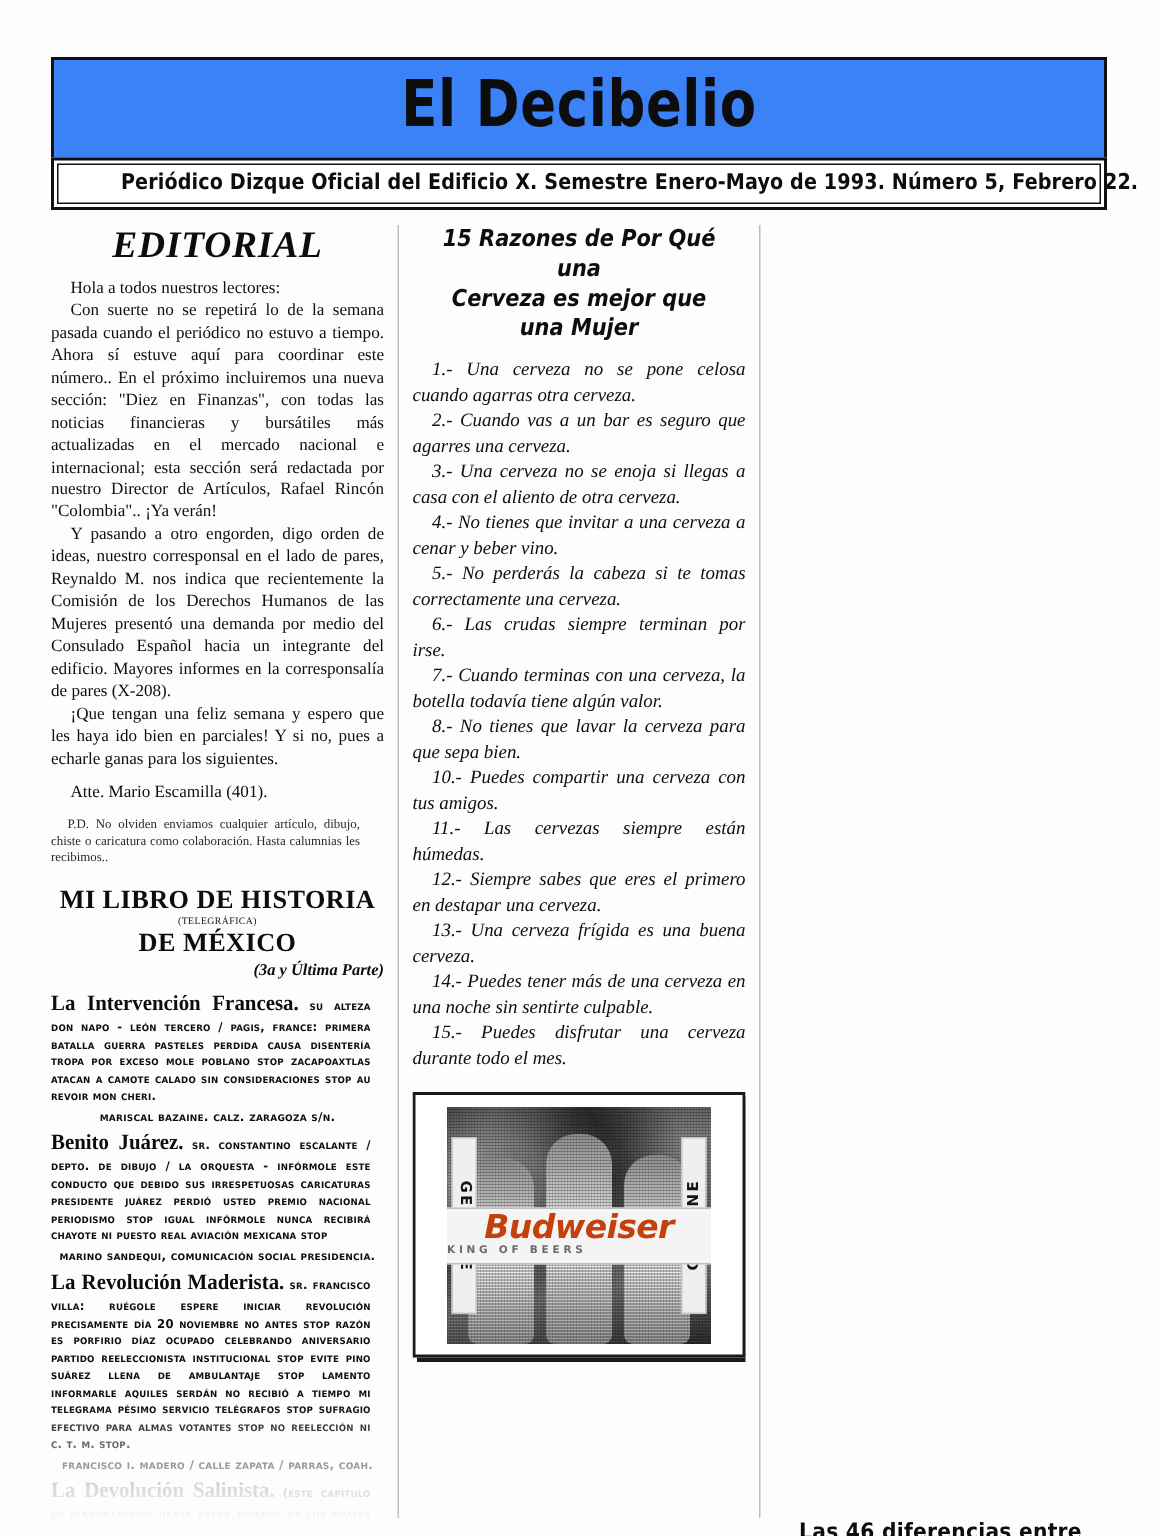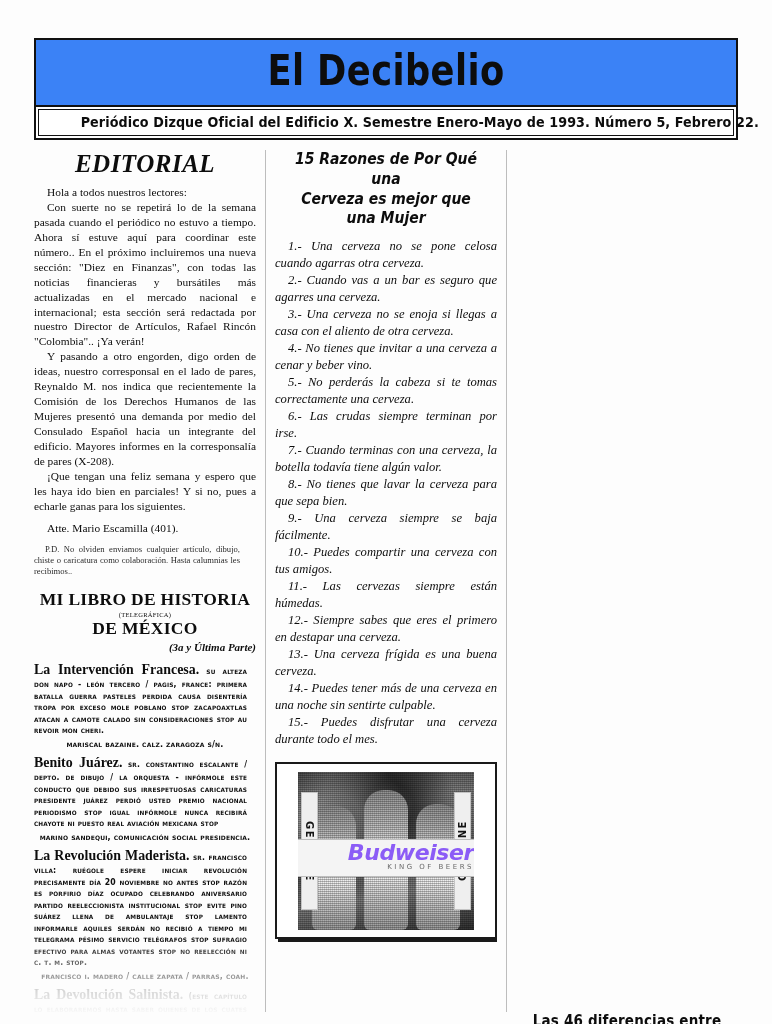--- a/index.html
+++ b/index.html
@@ -274,33 +274,33 @@
     left: 0;
     right: 0;
     top: 54%;
     height: 36px;
     background: #f4f4f4;
     transform: translateY(-50%);
     border-top: 1px solid #bdbdbd;
     border-bottom: 1px solid #bdbdbd;
   }
   .ad-banner-text {
-    text-align: right;
+    text-align: center;
     font-family: "DejaVu Sans", sans-serif;
     font-weight: 700;
     font-style: italic;
     font-size: 22px;
     line-height: 26px;
-    color: #8b5cf6;
+    color: #c2410c;
     letter-spacing: -0.4px;
   }
   .ad-banner-sub {
-    text-align: right;
-    font-family: "DejaVu Sans", sans-serif;
-    font-weight: 400;
+    text-align: left;
+    font-family: "DejaVu Sans", sans-serif;
+    font-weight: 700;
     font-size: 7px;
     letter-spacing: 2.5px;
     color: #6a6a6a;
     margin-top: -3px;
   }
   .ad-side {
     position: absolute;
     top: 50%;
     transform: translateY(-50%);
     width: 15px;
@@ -412,21 +412,20 @@
       </h2>
 
       <p class="item-ital">1.- Una cerveza no se pone celosa cuando agarras otra cerveza.</p>
       <p class="item-ital">2.- Cuando vas a un bar es seguro que agarres una cerveza.</p>
       <p class="item-ital">3.- Una cerveza no se enoja si llegas a casa con el aliento de otra cerveza.</p>
       <p class="item-ital">4.- No tienes que invitar a una cerveza a cenar y beber vino.</p>
       <p class="item-ital">5.- No perderás la cabeza si te tomas correctamente una cerveza.</p>
       <p class="item-ital">6.- Las crudas siempre terminan por irse.</p>
       <p class="item-ital">7.- Cuando terminas con una cerveza, la botella todavía tiene algún valor.</p>
       <p class="item-ital">8.- No tienes que lavar la cerveza para que sepa bien.</p>
-      <p class="item-ital">9.- Una cerveza siempre se baja fácilmente.</p>
       <p class="item-ital">10.- Puedes compartir una cerveza con tus amigos.</p>
       <p class="item-ital">11.- Las cervezas siempre están húmedas.</p>
       <p class="item-ital">12.- Siempre sabes que eres el primero en destapar una cerveza.</p>
       <p class="item-ital">13.- Una cerveza frígida es una buena cerveza.</p>
       <p class="item-ital">14.- Puedes tener más de una cerveza en una noche sin sentirte culpable.</p>
       <p class="item-ital">15.- Puedes disfrutar una cerveza durante todo el mes.</p>
 
       <div class="ad-box">
         <div class="ad-photo">
           <div class="bg"></div>

